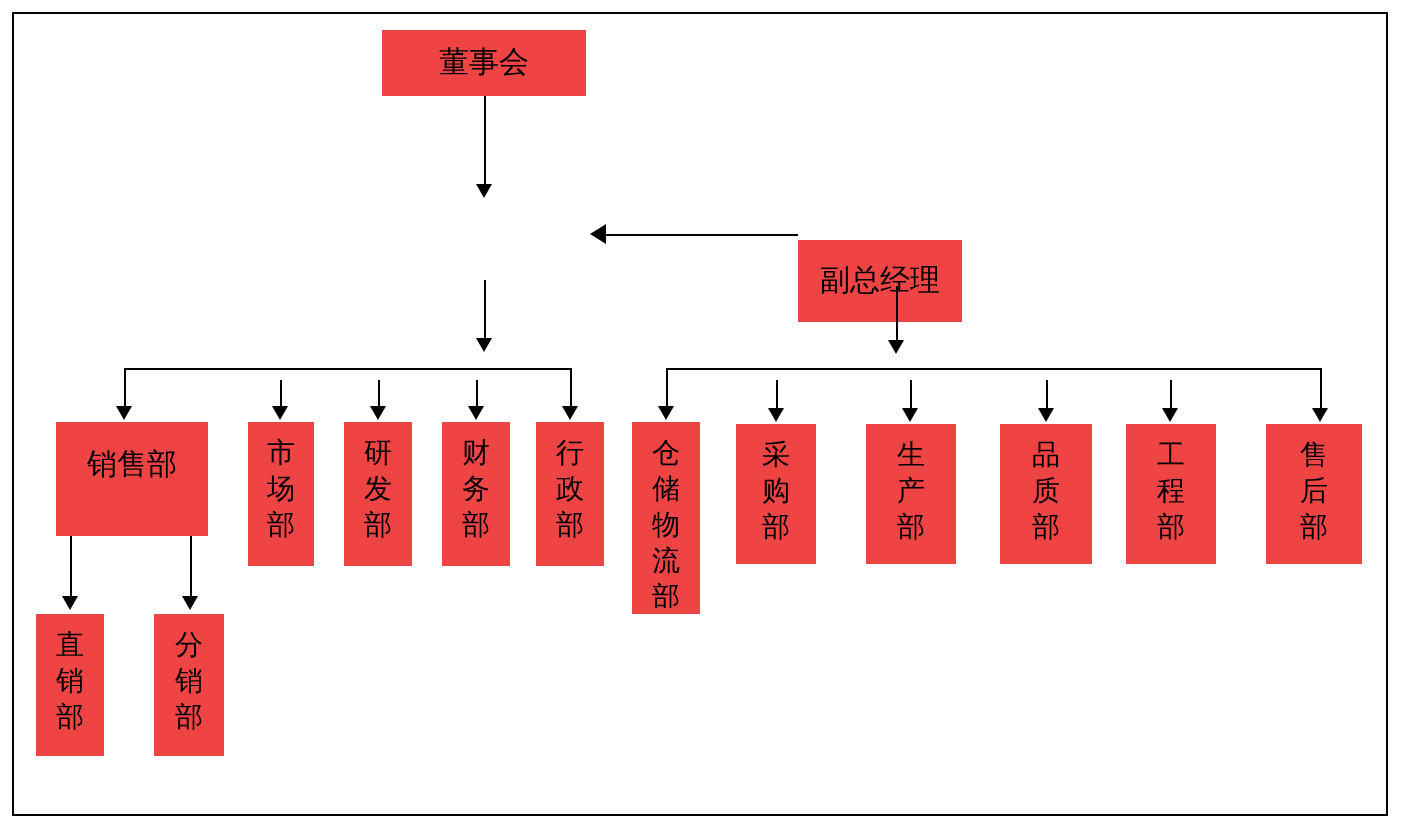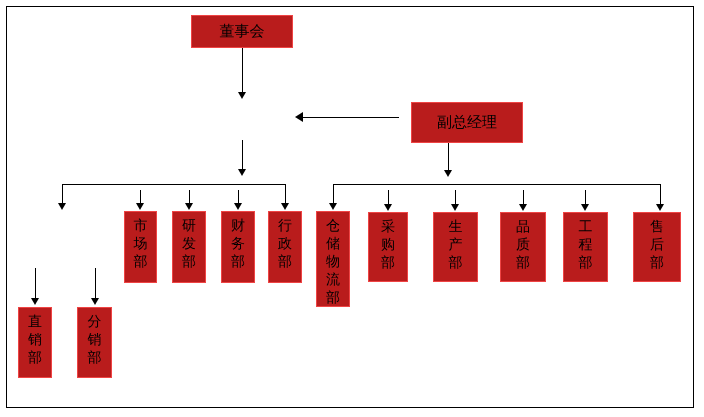--- a/index.html
+++ b/index.html
@@ -22,23 +22,23 @@
     position: absolute;
     left: 6px;
     top: 6px;
     width: 688px;
     height: 402px;
     border: 1px solid #000000;
     box-sizing: border-box;
   }
   .node {
     position: absolute;
-    border: 1px solid #ef4444;
+    border: 3px solid #ef4444;
     box-sizing: border-box;
-    background: #b91c1c;
+    background: #ef4444;
     color: #000000;
     display: flex;
     align-items: flex-start;
     justify-content: center;
     overflow: hidden;
   }
   .node .txt {
     display: block;
     text-align: center;
     white-space: pre-line;
@@ -94,21 +94,21 @@
   <div id="frame"></div>
 
   <div class="node horiz" style="left:191px; top:15px; width:102px; height:33px;">
     <span class="txt">董事会</span>
   </div>
 
   <div class="vline" style="left:242px; top:48px; height:45px;"></div>
   <div class="arrowdown" style="left:238px; top:92px;"></div>
 
 
-  <div class="node horiz" style="left:399px; top:102px; width:112px; height:41px;margin-left:12px;">
+  <div class="node horiz" style="left:399px; top:120px; width:82px; height:41px;">
     <span class="txt">副总经理</span>
   </div>
 
   <div class="hline" style="left:303px; top:117px; width:96px;"></div>
   <div class="arrowleft" style="left:295px; top:112px;"></div>
 
   <div class="vline" style="left:242px; top:140px; height:30px;"></div>
   <div class="arrowdown" style="left:238px; top:169px;"></div>
 
   <div class="vline" style="left:448px; top:143px; height:28px;"></div>
@@ -144,20 +144,23 @@
 
   <div class="vline" style="left:523px; top:190px; height:15px;"></div>
   <div class="arrowdown" style="left:519px; top:204px;"></div>
 
   <div class="vline" style="left:585px; top:190px; height:15px;"></div>
   <div class="arrowdown" style="left:581px; top:204px;"></div>
 
   <div class="vline" style="left:660px; top:184px; height:21px;"></div>
   <div class="arrowdown" style="left:656px; top:204px;"></div>
 
+  <div class="node horiz" style="left:28px; top:211px; width:76px; height:57px;">
+    <span class="txt" style="margin-top:-14px;">销售部</span>
+  </div>
 
   <div class="node vert" style="left:124px; top:211px; width:33px; height:72px;">
     <span class="txt">市
 场
 部</span>
   </div>
 
   <div class="node vert" style="left:172px; top:211px; width:34px; height:72px;">
     <span class="txt">研
 发

